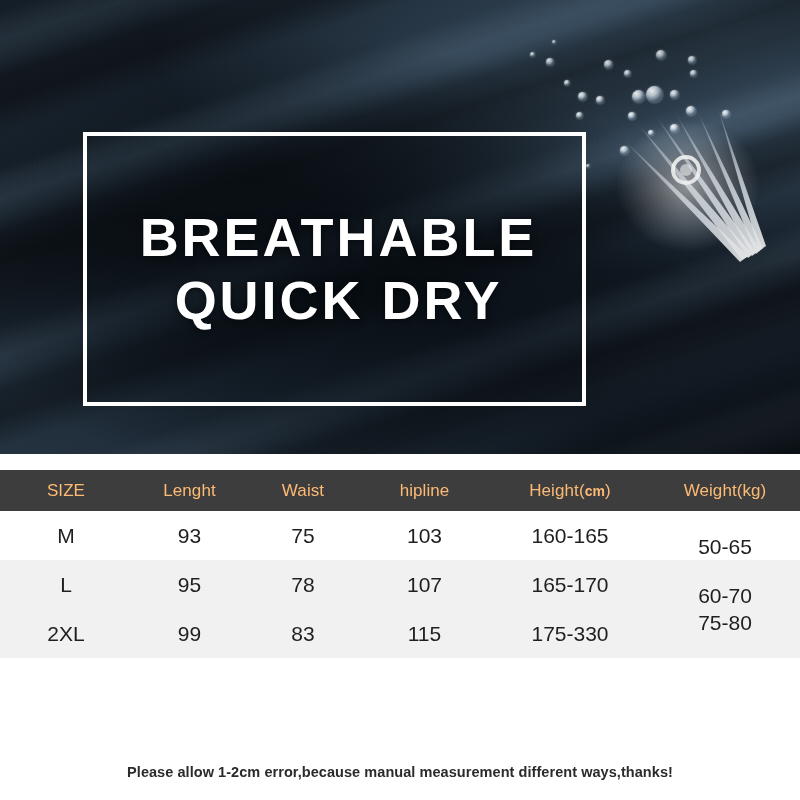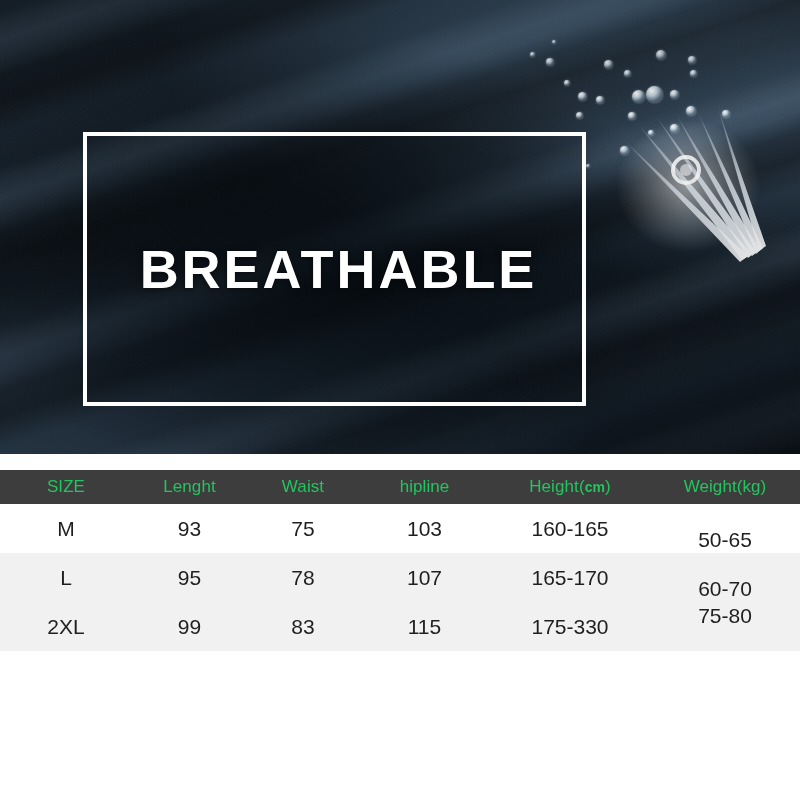--- a/index.html
+++ b/index.html
@@ -149,24 +149,24 @@
   }
   .size-table col.c-size   { width: 132px; }
   .size-table col.c-length { width: 115px; }
   .size-table col.c-waist  { width: 112px; }
   .size-table col.c-hip    { width: 131px; }
   .size-table col.c-height { width: 160px; }
   .size-table col.c-weight { width: 150px; }
 
   .size-table thead th {
     background: #3d3d3d;
-    color: #22c55e;
+    color: #fdba74;
     font-size: 17px;
     font-weight: 400;
-    height: 34px;
+    height: 41px;
     text-align: center;
     vertical-align: middle;
     letter-spacing: 0.005em;
   }
   .hdr-unit { font-weight: 700; font-size: 14px; }
 
   .size-table tbody td {
     height: 49px;
     text-align: center;
     vertical-align: middle;
@@ -254,20 +254,21 @@
       <span class="drop" style="left:128px; top:94px;  width:6px;  height:6px;"></span>
       <span class="drop" style="left:100px; top:110px; width:9px;  height:9px;"></span>
       <span class="drop" style="left:66px;  top:128px; width:4px;  height:4px;"></span>
       <span class="drop" style="left:32px;  top:4px;   width:4px;  height:4px;"></span>
     </div>
 
     <div class="hero-vignette"></div>
 
     <div class="hero-box">
       <div class="hero-line hero-line-1">BREATHABLE</div>
+      <div class="hero-line hero-line-2">QUICK DRY</div>
     </div>
   </div>
 
   <div class="gap-strip"></div>
 
   <table class="size-table">
     <colgroup>
       <col class="c-size">
         <col class="c-length">
         <col class="c-waist">
@@ -306,14 +307,15 @@
         <td>2XL</td>
         <td>99</td>
         <td>83</td>
         <td>115</td>
         <td>175-330</td>
         <td class="nudge-up">75-80</td>
       </tr>
     </tbody>
   </table>
 
+  <div class="footnote">Please allow 1-2cm error,because manual measurement different ways,thanks!</div>
 
 </div>
 
 </body></html>

